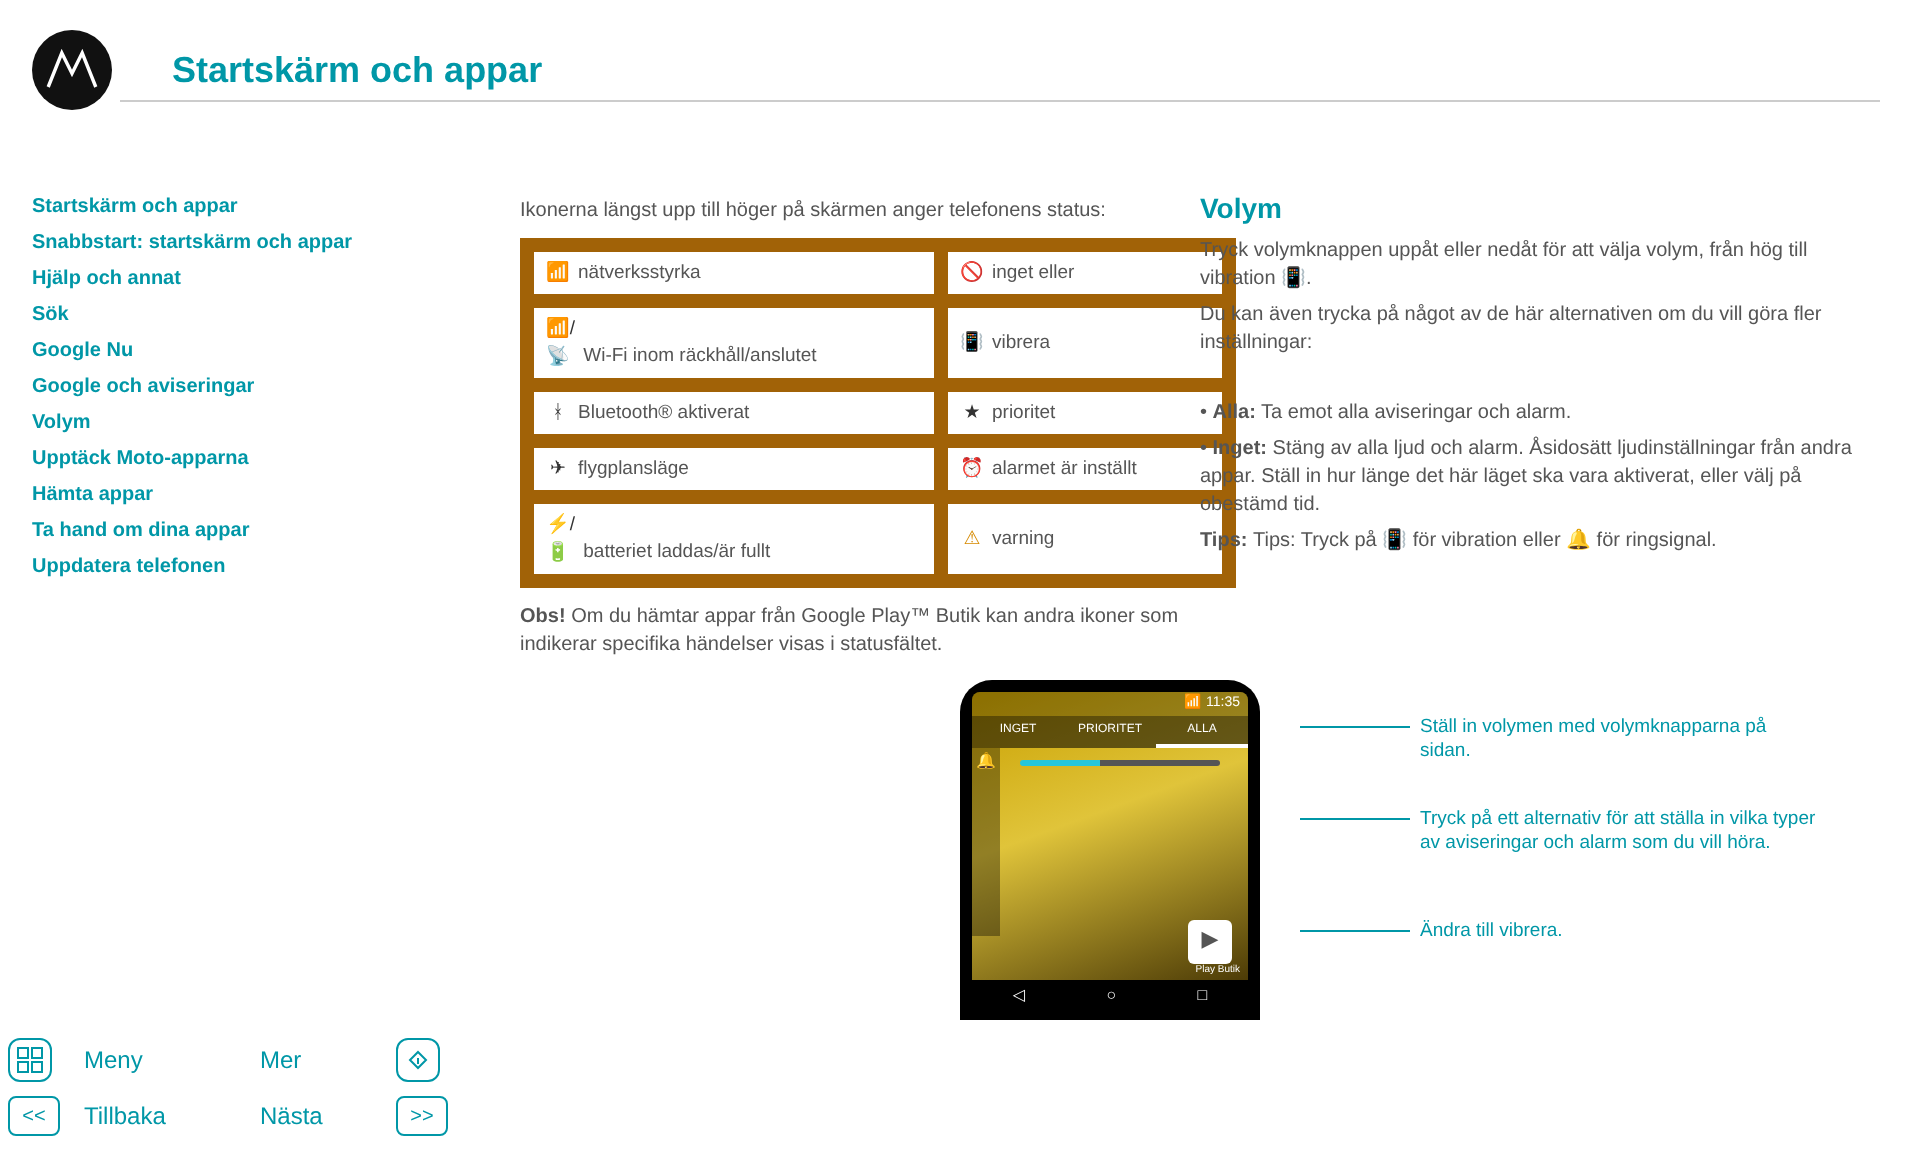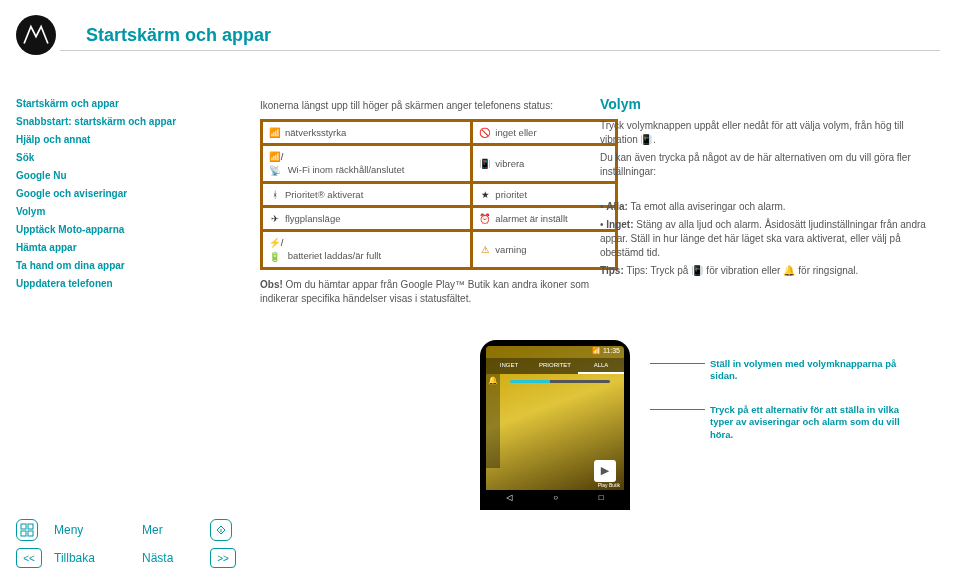--- a/index.html
+++ b/index.html
@@ -57,21 +57,21 @@
     line-height: 1.4;
     margin-top: 16px;
   }
   .col-mid .intro { margin-bottom: 6px; }
   .status-table {
     width: 100%;
     border-collapse: collapse;
     margin-bottom: 8px;
   }
   .status-table td {
-    border: 3px solid #a16207;
+    border: 7px solid #a16207;
     padding: 4px 6px;
     vertical-align: middle;
     font-size: 9.5px;
     color: #555;
   }
   .status-table .ic {
     display: inline-block;
     width: 12px;
     text-align: center;
     margin-right: 4px;
@@ -160,36 +160,35 @@
     background: #000; display: flex; justify-content: space-around; align-items: center;
     color: #fff; font-size: 8px;
   }
 
   .annot {
     position: absolute;
     font-size: 9.5px;
     color: #0097a7;
     line-height: 1.3;
     width: 200px;
-    font-weight: bold;
   }
   .annot::before {
     content: "";
     position: absolute;
     left: -60px; top: 5px;
     width: 55px; height: 1px;
     background: #0097a7;
   }
   .annot1 { left: 230px; top: 18px; }
   .annot2 { left: 230px; top: 64px; }
   .annot3 { left: 230px; top: 120px; }
 
   .footer {
     position: absolute;
-    left: 16px; bottom: 12px;
+    left: 4px; bottom: 12px;
     display: grid;
     grid-template-columns: 30px 80px 60px 34px;
     grid-template-rows: 24px 24px;
     gap: 4px 8px;
     align-items: center;
     color: #0097a7;
     font-size: 12px;
   }
   .foot-btn {
     width: 26px; height: 20px;
@@ -238,21 +237,21 @@
     <tbody>
         <tr>
       <td><span class="ic">📶</span><span>nätverksstyrka</span></td>
       <td><span class="ic">🚫</span><span>inget eller</span></td>
     </tr>
     <tr>
       <td><span class="ic">📶/📡</span><span> Wi-Fi inom räckhåll/anslutet</span></td>
       <td><span class="ic">📳</span><span>vibrera</span></td>
     </tr>
     <tr>
-      <td><span class="ic">ᚼ</span><span>Prioritet® aktiverat</span></td>
+      <td><span class="ic">ᚼ</span><span>Bluetooth® aktiverat</span></td>
       <td><span class="ic">★</span><span>prioritet</span></td>
     </tr>
     <tr>
       <td><span class="ic">✈</span><span>flygplansläge</span></td>
       <td><span class="ic">⏰</span><span>alarmet är inställt</span></td>
     </tr>
     <tr>
       <td><span class="ic">⚡/🔋</span><span> batteriet laddas/är fullt</span></td>
       <td><span class="ic" style="color:#d68a00">⚠</span><span>varning</span></td>
     </tr>
@@ -289,20 +288,21 @@
       <div class="ph-play-lbl">Play Butik</div>
       <div class="ph-nav">
         <span>◁</span>
         <span>○</span>
         <span>□</span>
       </div>
     </div>
   </div>
   <div class="annot annot1">Ställ in volymen med volymknapparna på sidan.</div>
   <div class="annot annot2">Tryck på ett alternativ för att ställa in vilka typer av aviseringar och alarm som du vill höra.</div>
+  <div class="annot annot3">Ändra till vibrera.</div>
 </div>
 
 <div class="footer">
   <div class="foot-icon">
     <svg width="14" height="14" viewBox="0 0 14 14">
         <rect x="1" y="1" width="5" height="5" fill="none" stroke="#0097a7"></rect>
         <rect x="8" y="1" width="5" height="5" fill="none" stroke="#0097a7"></rect>
         <rect x="1" y="8" width="5" height="5" fill="none" stroke="#0097a7"></rect>
         <rect x="8" y="8" width="5" height="5" fill="none" stroke="#0097a7"></rect>
       </svg>

